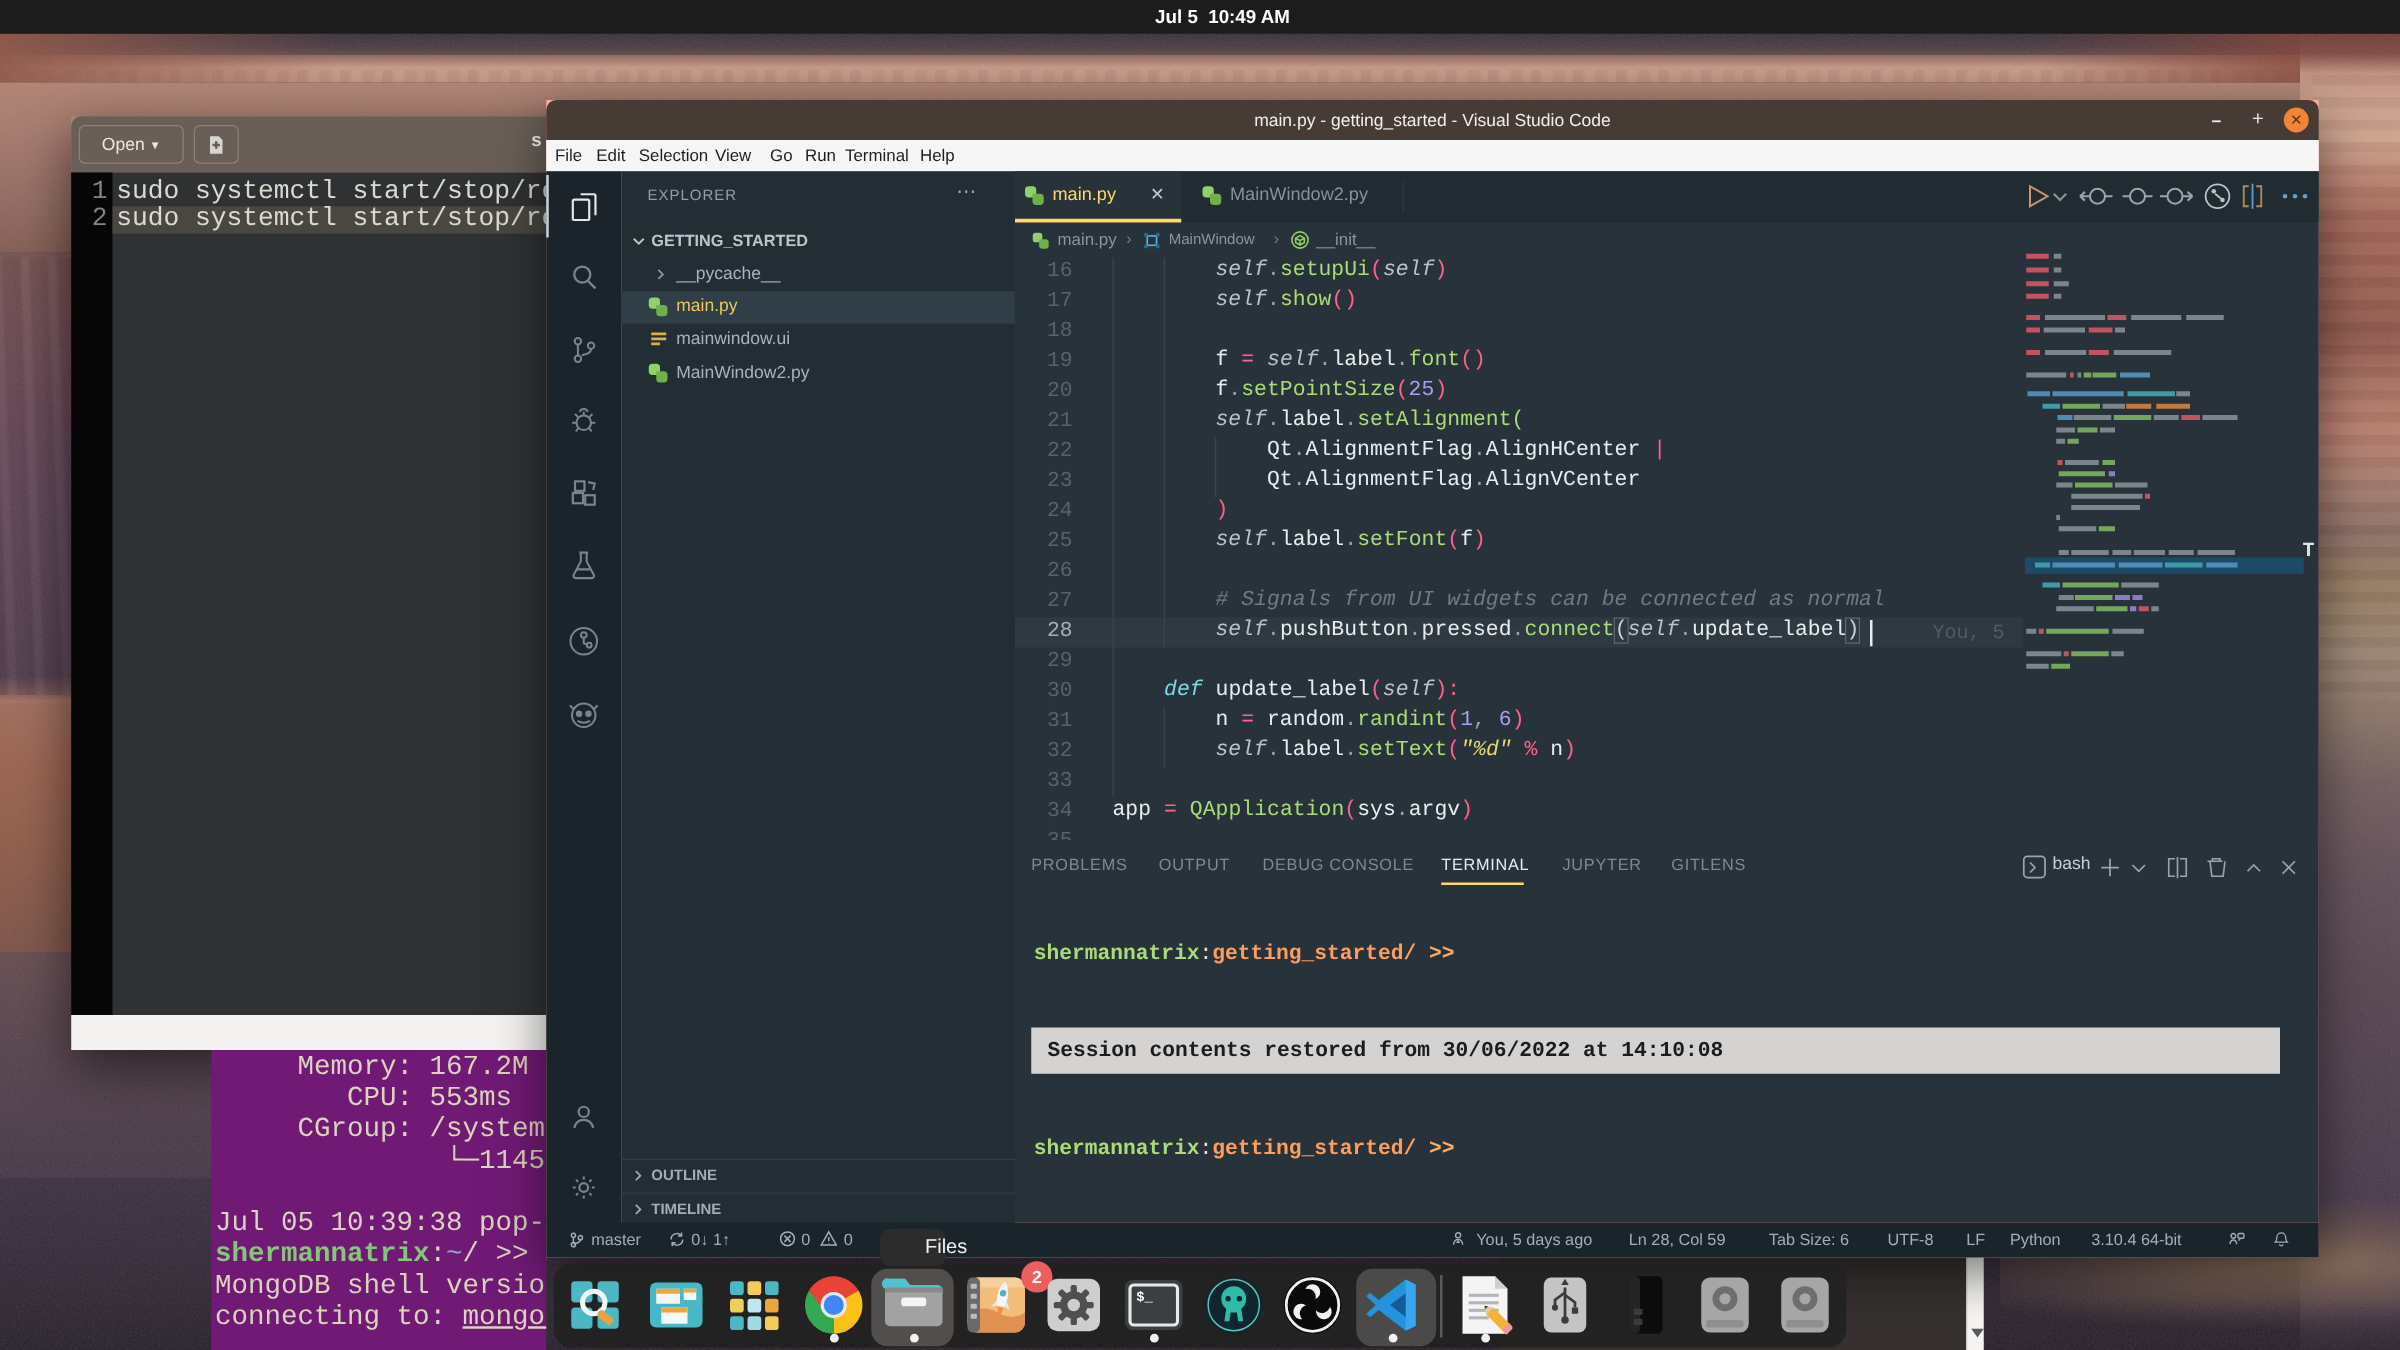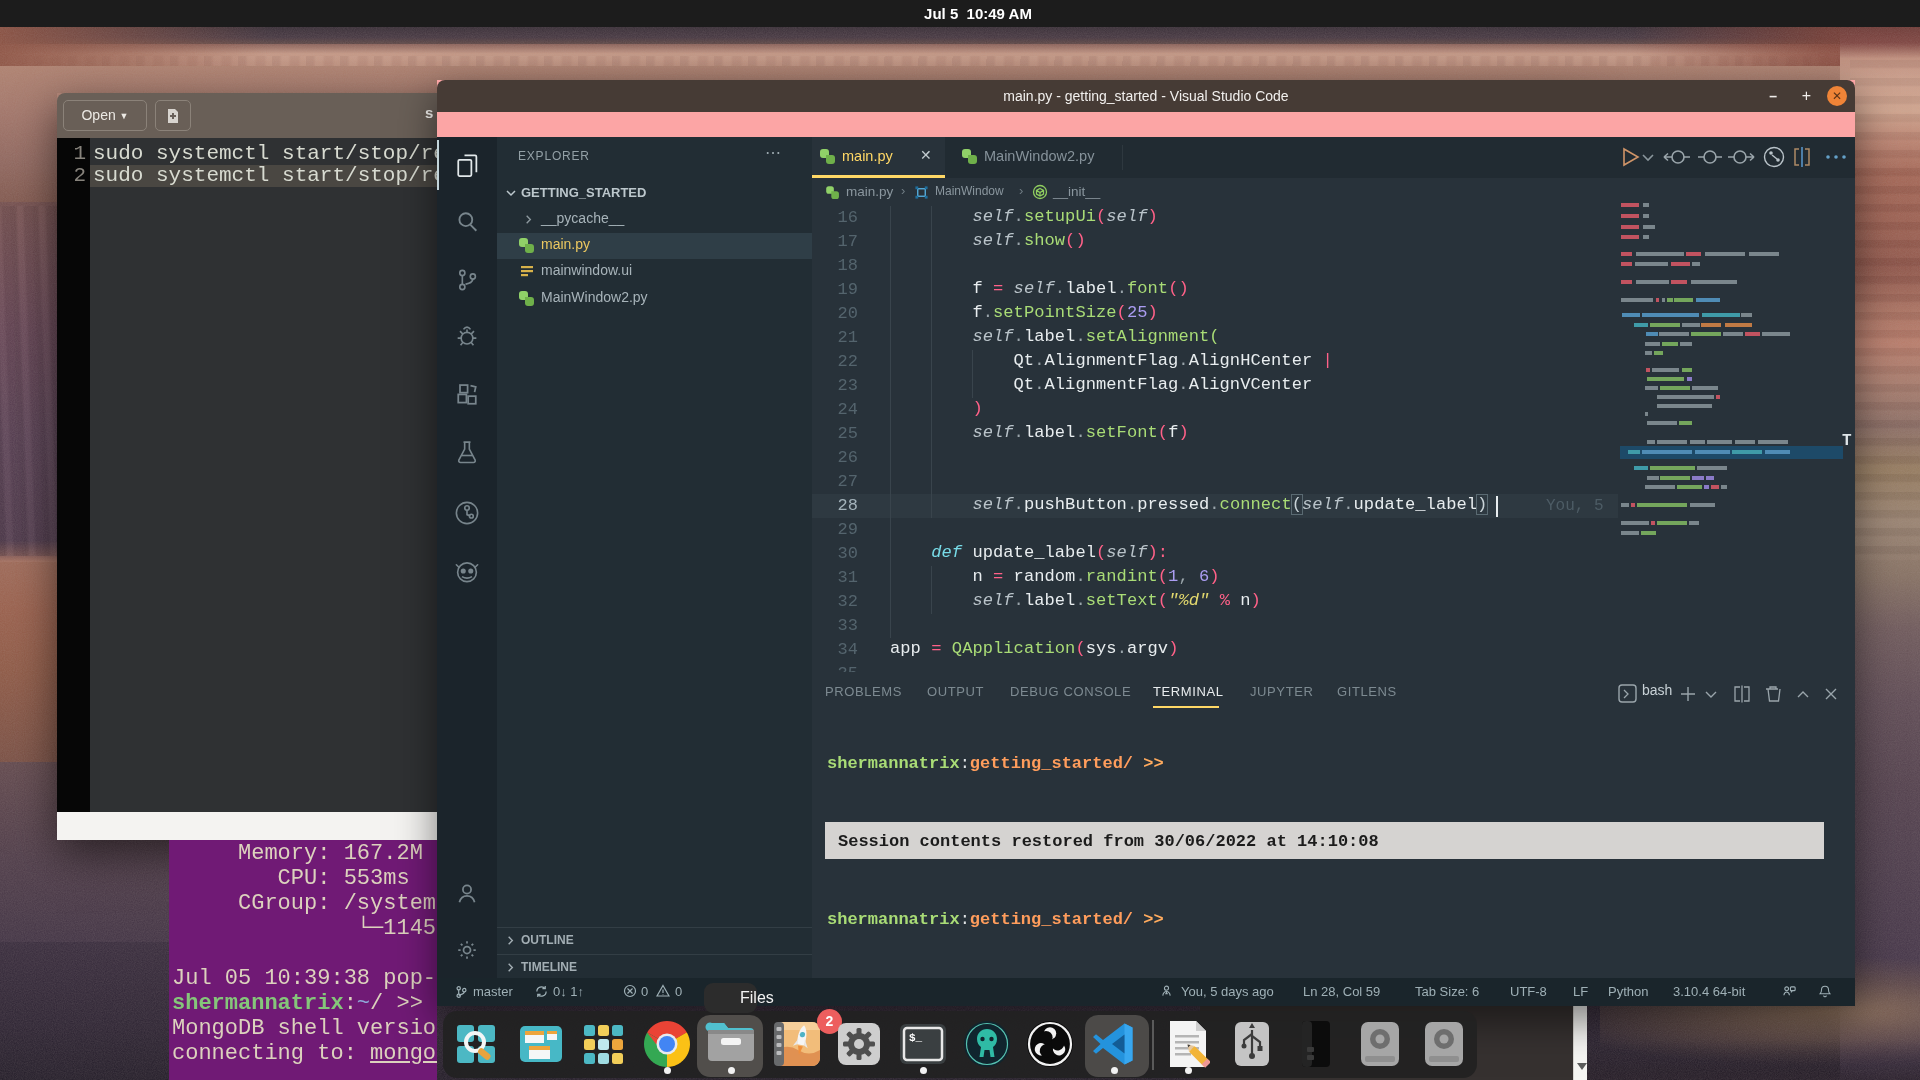--- a/index.html
+++ b/index.html
@@ -138,20 +138,30 @@
   <div class="ln" style="left:3px;top:126px;line-height:25px;">Jul 05 10:39:38 pop-os sys
 <span style="color:#85c67a;font-weight:bold;">shermannatrix</span>:<span style="color:#8fa9d9;">~</span>/ &gt;&gt; mongo
 MongoDB shell version v5.0
 connecting to: <span style="text-decoration:underline;">mongodb://12</span></div>
 </div>
 <div class="abs" id="vsc">
   <div class="title">main.py - getting_started - Visual Studio Code
     <span style="position:absolute;right:78px;top:0;color:#efece9;font-weight:bold;">–</span>
     <span style="position:absolute;right:44px;top:0;color:#efece9;font-size:16px;">+</span>
     <span style="position:absolute;right:8px;top:6px;width:20px;height:20px;background:#f08437;border-radius:50%;line-height:20px;font-size:12px;color:#5c3317;">✕</span>
+  </div>
+  <div class="menu">
+    <span style="left:7px;">File</span>
+      <span style="left:40px;">Edit</span>
+      <span style="left:74px;">Selection</span>
+      <span style="left:135px;">View</span>
+      <span style="left:179px;">Go</span>
+      <span style="left:207px;">Run</span>
+      <span style="left:239px;">Terminal</span>
+      <span style="left:299px;">Help</span>
   </div>
   <div id="activity">
     <div style="position:absolute;left:0;top:3px;width:2px;height:50px;background:#c3d4da;"></div>
     <div class="aicon" style="top:14px;color:#e3e9eb;"><svg width="30" height="30" viewBox="0 0 24 24" fill="none" stroke="currentColor" stroke-width="1.4">
           <path d="M10 3.5h8.5a1 1 0 0 1 1 1V17"></path>
           <rect x="5" y="7" width="10.5" height="13" rx="1"></rect>
         </svg></div>
     <div class="aicon" style="top:71px;"><svg width="28" height="28" viewBox="0 0 24 24" fill="none" stroke="currentColor" stroke-width="1.6">
           <circle cx="11" cy="10" r="5.5"></circle>
           <path d="M15 14.5 20 19.5"></path>
@@ -332,20 +342,21 @@
 <div class="guide" style="left:160px;top:213px;height:48px;"></div>
 <div class="cl" style="top:70px;">        <span class="se">self</span><span class="dt">.</span><span class="fn">setupUi</span><span class="pa">(</span><span class="se">self</span><span class="pa">)</span></div>
 <div class="cl" style="top:94px;">        <span class="se">self</span><span class="dt">.</span><span class="fn">show</span><span class="pa">()</span></div>
 <div class="cl" style="top:142px;">        f <span class="op">=</span> <span class="se">self</span><span class="dt">.</span>label<span class="dt">.</span><span class="fn">font</span><span class="pa">()</span></div>
 <div class="cl" style="top:166px;">        f<span class="dt">.</span><span class="fn">setPointSize</span><span class="pa">(</span><span class="nu">25</span><span class="pa">)</span></div>
 <div class="cl" style="top:190px;">        <span class="se">self</span><span class="dt">.</span>label<span class="dt">.</span><span class="fn">setAlignment</span><span class="fn">(</span></div>
 <div class="cl" style="top:214px;">            Qt<span class="dt">.</span>AlignmentFlag<span class="dt">.</span>AlignHCenter <span class="op">|</span></div>
 <div class="cl" style="top:238px;">            Qt<span class="dt">.</span>AlignmentFlag<span class="dt">.</span>AlignVCenter</div>
 <div class="cl" style="top:262px;">        <span class="pa">)</span></div>
 <div class="cl" style="top:286px;">        <span class="se">self</span><span class="dt">.</span>label<span class="dt">.</span><span class="fn">setFont</span><span class="pa">(</span>f<span class="pa">)</span></div>
+<div class="cl" style="top:334px;">        <span class="cm"># Signals from UI widgets can be connected as normal</span></div>
 <div class="cl" style="top:358px;">        <span class="se">self</span><span class="dt">.</span>pushButton<span class="dt">.</span>pressed<span class="dt">.</span><span class="fn">connect</span><span style="color:#c9d3d8;outline:1px solid #5a6a72;">(</span><span class="se">self</span><span class="dt">.</span>update_label<span style="color:#c9d3d8;outline:1px solid #5a6a72;">)</span></div>
 <div class="cl" style="top:406px;">    <span class="kw">def</span> update_label<span class="pa">(</span><span class="se">self</span><span class="pa">):</span></div>
 <div class="cl" style="top:430px;">        n <span class="op">=</span> random<span class="dt">.</span><span class="fn">randint</span><span class="pa">(</span><span class="nu">1</span><span class="dt">,</span> <span class="nu">6</span><span class="pa">)</span></div>
 <div class="cl" style="top:454px;">        <span class="se">self</span><span class="dt">.</span>label<span class="dt">.</span><span class="fn">setText</span><span class="pa">(</span><span class="st">"%d"</span> <span class="op">%</span> n<span class="pa">)</span></div>
 <div class="cl" style="top:502px;">app <span class="op">=</span> <span class="fn">QApplication</span><span class="pa">(</span>sys<span class="dt">.</span>argv<span class="pa">)</span></div>
 <div style="position:absolute;left:734px;top:360px;font-family:'Liberation Mono',monospace;font-size:16px;color:#4d5c65;white-space:pre;">You, 5</div>
 <div style="position:absolute;left:684px;top:359px;width:2px;height:21px;background:#e8edef;"></div>
 <div style="position:absolute;left:808px;top:309px;width:223px;height:13px;background:#1d4a68;"></div>
 <div class="mmr" style="top:66px;left:808px;width:223px;">
         <i style="left:1px;width:18px;background:#c25360;"></i>

